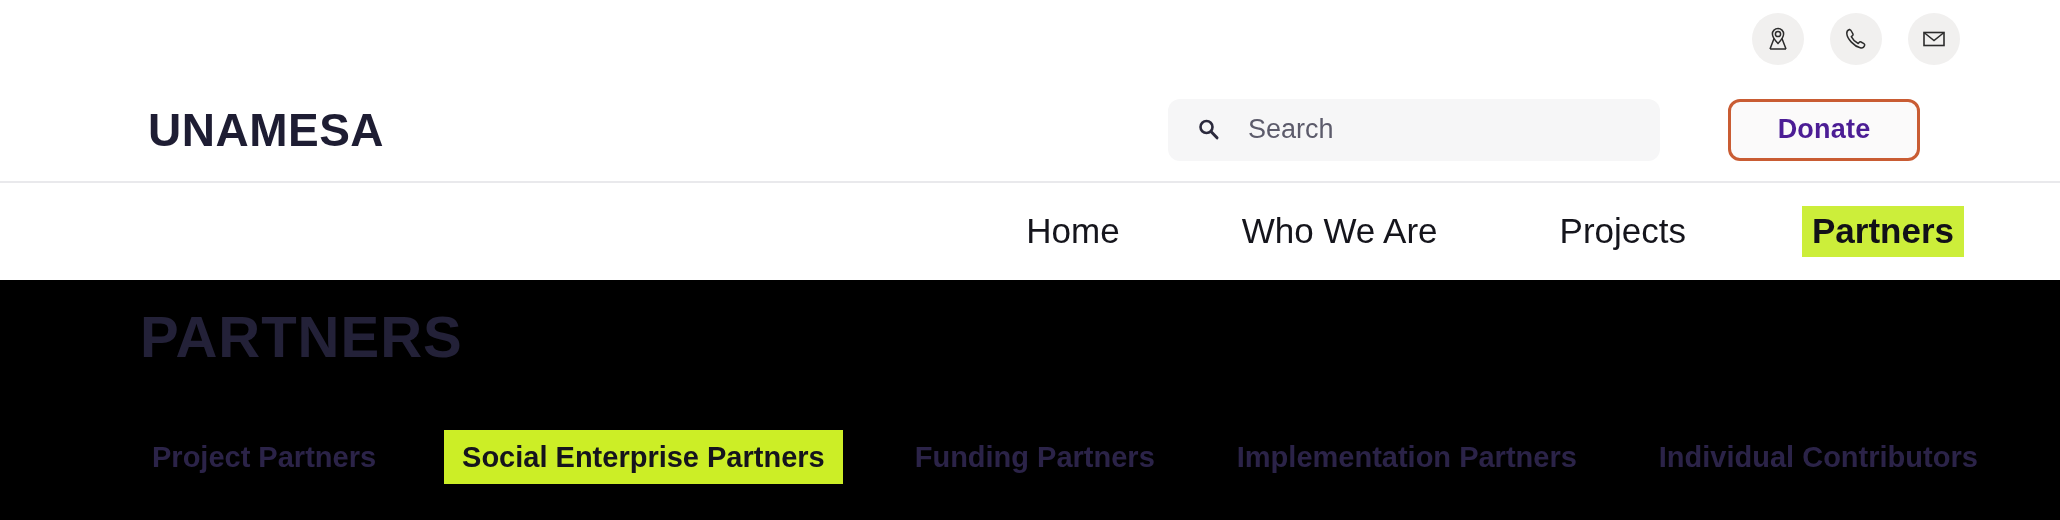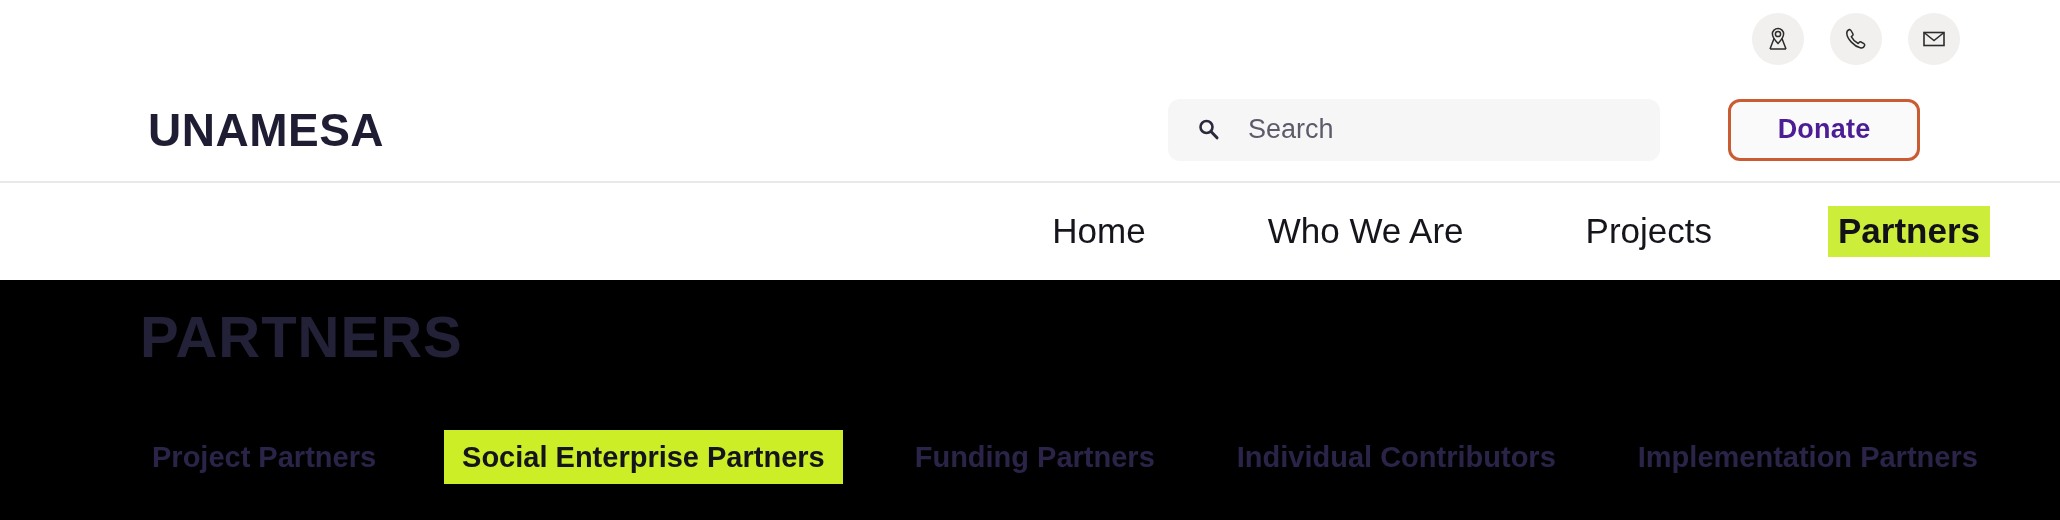--- a/index.html
+++ b/index.html
@@ -139,21 +139,21 @@
     position: absolute;
     top: 183px;
     left: 0;
     width: 2060px;
     height: 97px;
     background: #ffffff;
     display: flex;
     align-items: center;
     justify-content: flex-end;
     box-sizing: border-box;
-    padding-right: 70px;
+    padding-right: 96px;
   }
   .nav-item {
     font-family: "Liberation Sans", sans-serif;
     font-size: 35px;
     color: #15151c;
     margin-left: 110px;
     cursor: pointer;
     white-space: nowrap;
     line-height: 1.1;
     padding: 2px 6px;
@@ -261,18 +261,18 @@
     <div class="nav-item active">Partners</div>
   </div>
 
   <div class="hero">
     <div class="hero-title">PARTNERS</div>
 
     <div class="hero-tabs">
       <div class="hero-tab">Project Partners</div>
       <div class="hero-tab active">Social Enterprise Partners</div>
       <div class="hero-tab">Funding Partners</div>
+      <div class="hero-tab">Implementation Partners</div>
       <div class="hero-tab">Individual Contributors</div>
-      <div class="hero-tab">Implementation Partners</div>
     </div>
   </div>
 
 </div>
 
 </body></html>

